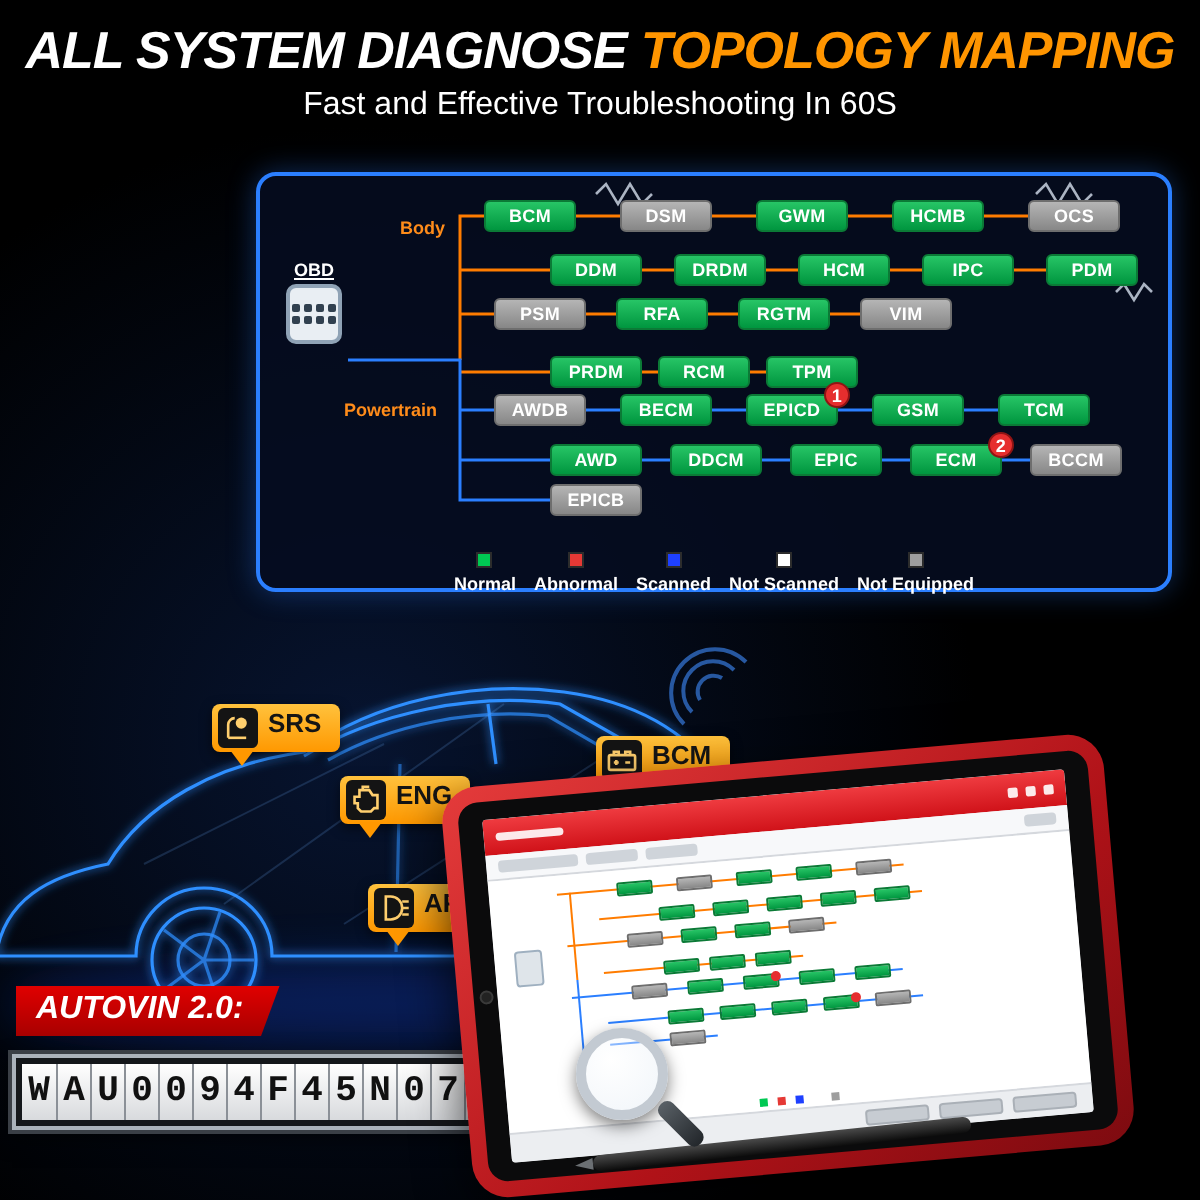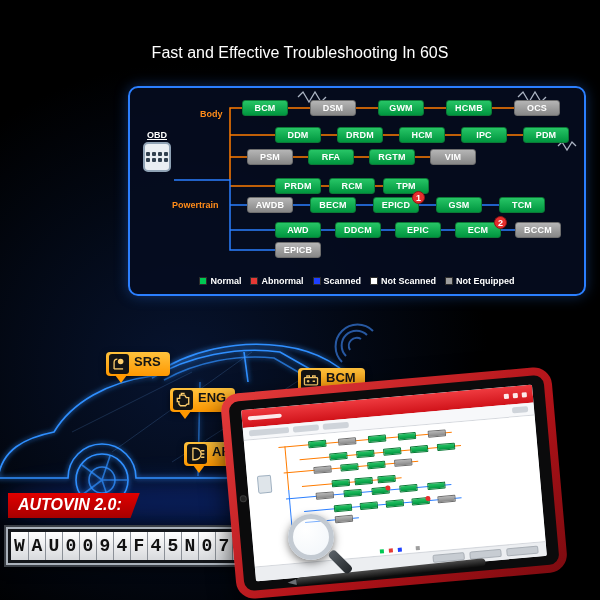--- a/index.html
+++ b/index.html
@@ -34,21 +34,21 @@
   .r3{left:145px;top:90px;gap:8px}  .r4{left:117px;top:109px;gap:17px} .r5{left:145px;top:134px;gap:14px}
   .r6{left:145px;top:154px}
   .node { position:relative; width:46px; height:16px; border-radius:3px; display:flex; align-items:center; justify-content:center;
           color:#fff; font-size:9px; font-weight:700; letter-spacing:.2px; }
   .node.normal { background:linear-gradient(180deg,#27c566,#00963f); border:1px solid #0b7a36; }
   .node.not_equipped { background:linear-gradient(180deg,#b5b5b5,#878787); border:1px solid #6e6e6e; }
   .badge { position:absolute; top:-7px; right:-7px; width:13px; height:13px; border-radius:50%; background:#e62e2e;
            color:#fff; font-size:9px; line-height:12px; text-align:center; font-weight:700; border:1px solid #8f1414; }
 
   .legend { position:absolute; left:0; top:188px; width:100%; display:flex; justify-content:center; gap:9px; z-index:2; }
-  .lg { display:flex; align-items:center; gap:3px; color:#fff; font-size:9px; }
+  .lg { display:flex; align-items:center; gap:3px; color:#fff; font-size:9px;flex-direction:column; }
   .lg .sw { width:8px; height:8px; display:inline-block; border:1px solid #2c2c2c; }
 
   
   .tag { position:absolute; z-index:5; display:flex; gap:5px; padding:2px 9px 2px 3px;
          background:linear-gradient(180deg,#ffc23d,#ff9800); border-radius:4px; color:#151515; font-weight:700; font-size:13px;
          box-shadow:0 2px 6px rgba(0,0,0,.55);margin-top:45px; }
   .tag::after { content:""; position:absolute; left:9px; bottom:-7px;
                 border-left:6px solid transparent; border-right:6px solid transparent; border-top:8px solid #ff9800; }
   .tag .ic { width:20px; height:20px; background:#141414; border-radius:3px; display:flex; align-items:center; justify-content:center; }
   .tag-srs{left:106px;top:307px} .tag-eng{left:170px;top:343px} .tag-bcm{left:298px;top:323px}
@@ -106,20 +106,23 @@
   .stylus { position:absolute; left:296px; top:568px; width:190px; height:8px; z-index:7; transform:rotate(-6deg);
             background:linear-gradient(180deg,#4a4a4a,#0d0d0d); border-radius:4px; }
   .stylus::before { content:""; position:absolute; left:-9px; top:1px;
                     border-top:3px solid transparent; border-bottom:3px solid transparent; border-right:9px solid #6b6f73; }
 </style>
 </head>
 <body>
 
 <div class="stage">
 
+  <div class="title">
+    <span>ALL SYSTEM DIAGNOSE</span><span class="orange">TOPOLOGY MAPPING</span>
+  </div>
   <div class="subtitle">Fast and Effective Troubleshooting In 60S</div>
 
   <svg class="car" width="432" height="348" viewBox="0 0 432 348">
     <defs>
       <filter id="glow" x="-30%" y="-30%" width="160%" height="160%">
         <feGaussianBlur stdDeviation="2.5" result="b"></feGaussianBlur>
         <feMerge>
             <feMergeNode in="b"></feMergeNode>
             <feMergeNode in="SourceGraphic"></feMergeNode>
           </feMerge>

